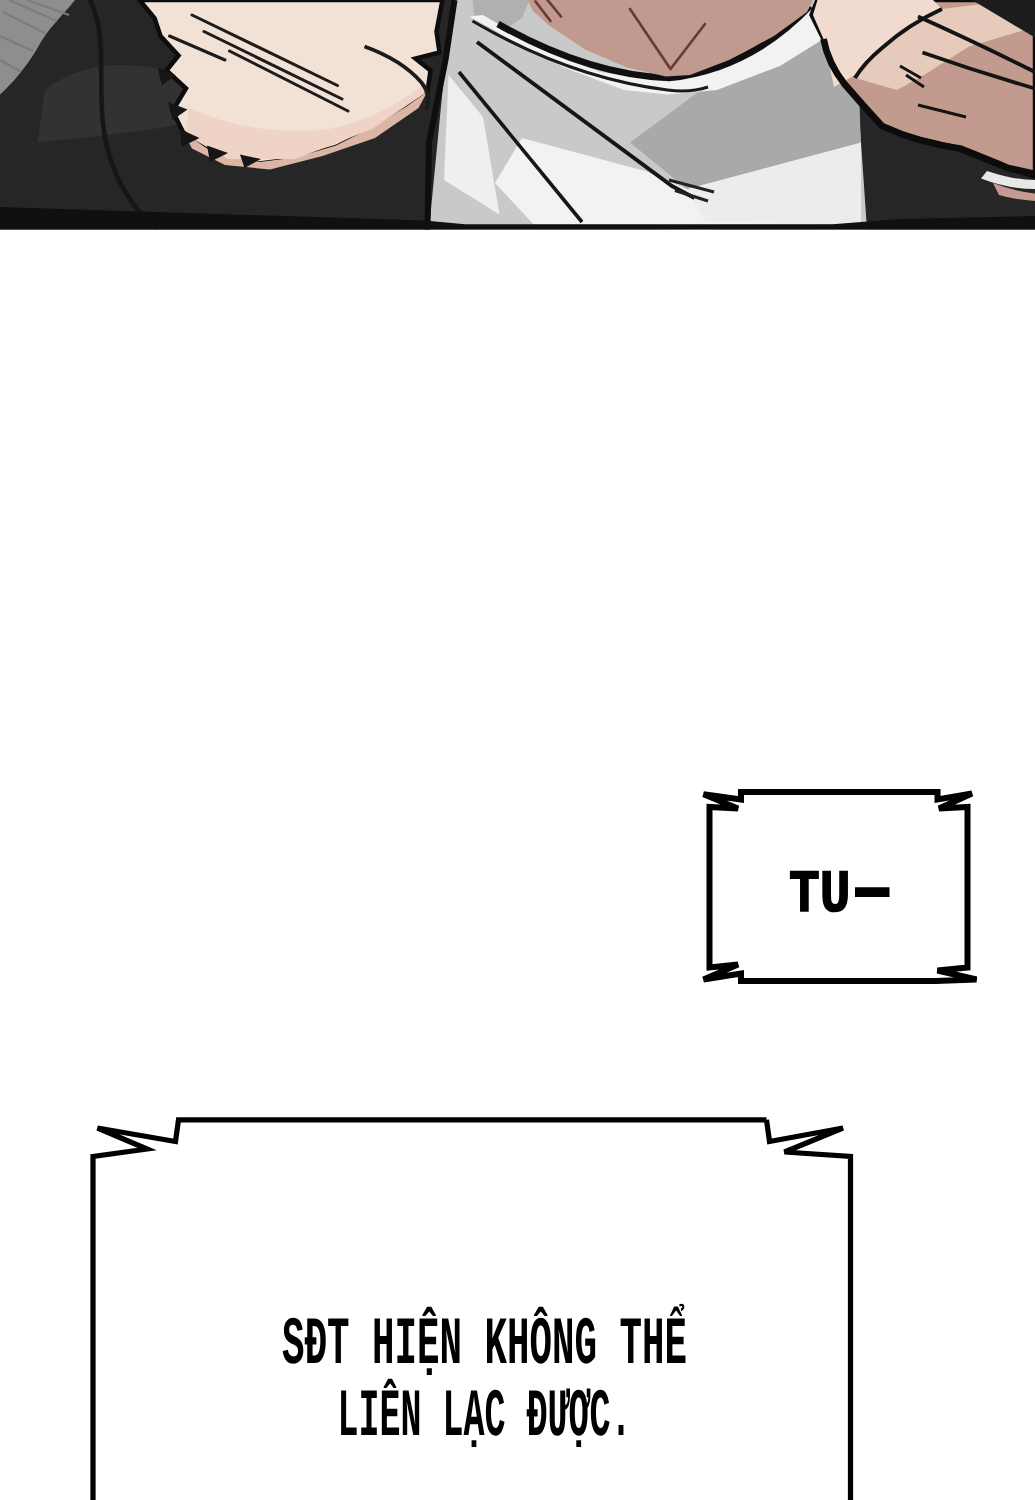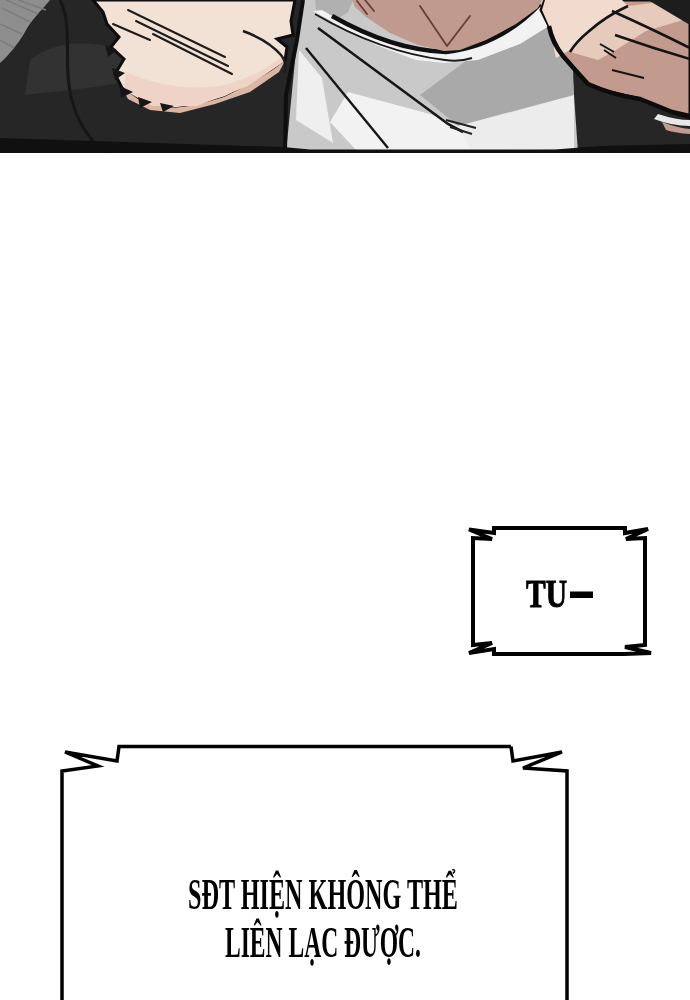--- a/index.html
+++ b/index.html
@@ -1,17 +1,17 @@
 <!DOCTYPE html>
 <html><head>
 <meta charset="utf-8">
 <style>
   html,body{margin:0;padding:0;background:#fff;}
   .page{position:relative;width:690px;height:1000px;background:#fff;overflow:hidden;
-        font-family:Liberation Serif, serif;}
+        font-family:Liberation Mono, monospace;}
   svg{display:block;}
 </style>
 </head>
 <body>
 <div class="page">
 <svg width="690" height="1000" viewBox="0 0 690 1000">
 
   <rect x="0" y="0" width="690" height="153" fill="#262626"></rect>
 
   <path d="M0,0 L50,0 C42,10 31,20 25,32 C18,44 8,56 0,63 Z" fill="#8e8e8e"></path>

